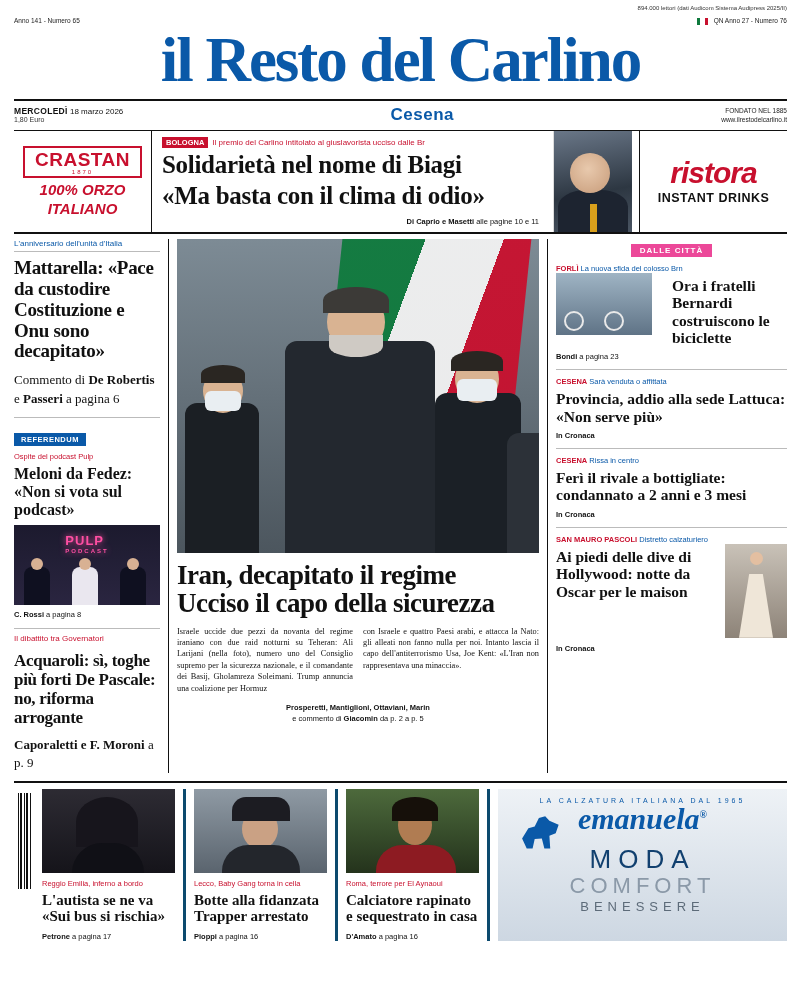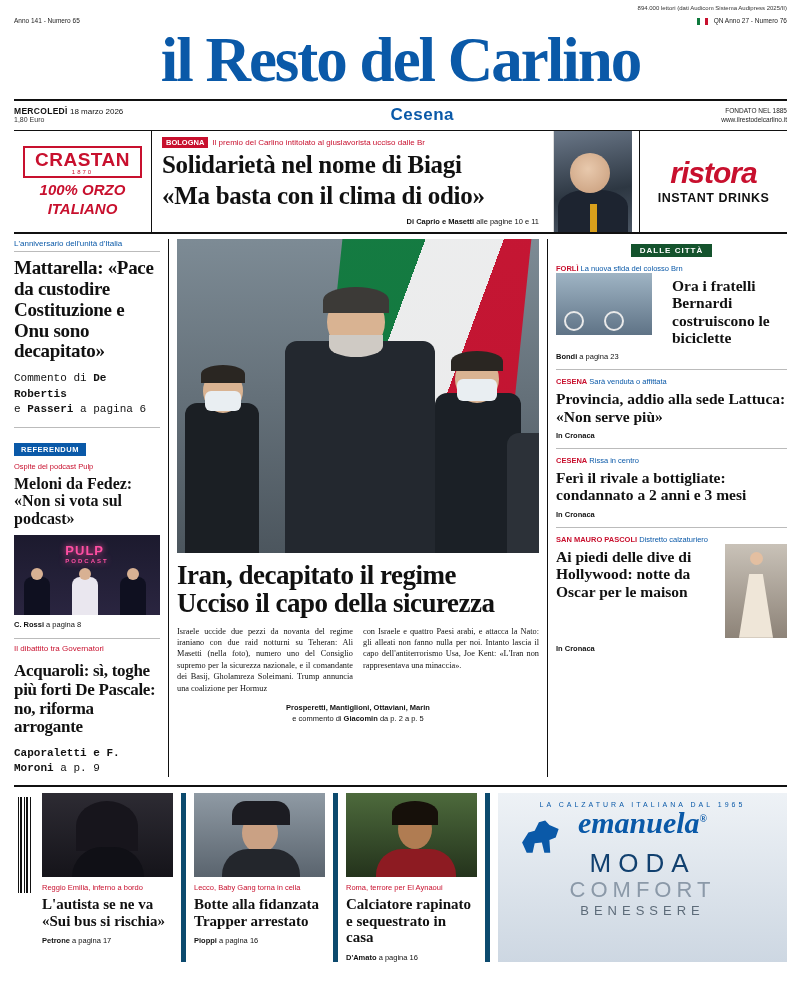--- a/index.html
+++ b/index.html
@@ -92,21 +92,21 @@
   .ristora-sub { font-family:"Liberation Sans", sans-serif; font-weight:bold; font-size:12.5px; letter-spacing:0.5px; margin-top:3px;}
 
   
   .grid { display:flex; gap:0; margin-top:5px; }
   .col-left { width:155px; padding-right:8px; border-right:1px solid #111; }
   .col-mid { width:378px; padding:0 8px; }
   .col-right { width:240px; padding-left:8px; border-left:1px solid #111; }
 
   .ov { font-family:"Liberation Sans", sans-serif; font-size:8px; color:#0a59a8; padding-bottom:3px; border-bottom:1px solid #bbb;}
   .col-left h3 { margin:6px 0 0; font-size:19px; line-height:1.1; font-weight:bold; letter-spacing:-0.3px;}
-  .col-left .credit { font-family:Liberation Mono, monospace; font-size:11px; margin-top:9px; line-height:1.4; }
+  .col-left .credit { font-family:Liberation Serif, serif; font-size:13px; margin-top:9px; line-height:1.4; }
   .pillbox { margin-top:10px; }
   .pill { display:inline-block; background:#0a59a8; color:#fff; font-family:"Liberation Sans", sans-serif;
     font-weight:bold; font-size:7.5px; padding:2px 7px; letter-spacing:0.5px;}
   .small-ov { font-family:"Liberation Sans", sans-serif; font-size:7.5px; color:#c8102e; margin-top:6px;}
   .col-left h4 { margin:4px 0 0; font-size:16px; line-height:1.12; font-weight:bold; }
   .thumb-pulp { margin-top:7px; width:100%; height:80px; background:linear-gradient(#1c1a2e,#2a2540); position:relative; overflow:hidden;}
   .pulp-neon { position:absolute; left:50%; transform:translateX(-50%); top:8px; color:#ff4fa3;
     font-family:"Liberation Sans", sans-serif; font-weight:bold; font-size:13px; letter-spacing:1px; text-shadow:0 0 6px #ff4fa3;}
   .pulp-neon small{display:block; font-size:6px; letter-spacing:2px;}
   .pulp-fig { position:absolute; bottom:0; width:26px; height:38px; background:#0f1020; border-radius:8px 8px 0 0;}
@@ -127,42 +127,42 @@
   .p-hairline { position:absolute; border-radius:50% 50% 0 0; background:#2a2622;}
 
   .mid-head { margin-top:8px; }
   .mid-head h2 { margin:0; font-size:27px; line-height:1.05; font-weight:bold; letter-spacing:-0.5px;}
   .mid-cols { display:flex; gap:10px; margin-top:8px; }
   .mid-cols p { margin:0; font-size:8.3px; line-height:1.38; text-align:justify; }
   .mid-byline { font-family:"Liberation Sans", sans-serif; font-size:7.5px; text-align:center; margin-top:9px; line-height:1.45;}
 
   
   .citybar { text-align:center; }
-  .citybar span { display:inline-block; background:#14532d; color:#fff; font-family:"Liberation Sans", sans-serif;
+  .citybar span { display:inline-block; background:#ec4899; color:#fff; font-family:"Liberation Sans", sans-serif;
      font-weight:bold; font-size:8px; letter-spacing:1px; padding:2px 9px;}
   .r-item { padding-top:7px; }
   .r-kick { font-family:"Liberation Sans", sans-serif; font-size:7.5px; }
   .r-kick b { color:#c8102e; font-weight:bold; }
   .r-kick i { font-style:normal; color:#0a59a8; }
   .r-item h4 { margin:4px 0 0; font-size:15.5px; line-height:1.12; font-weight:bold; }
   .r-item .pag { font-family:"Liberation Sans", sans-serif; font-size:7.5px; margin-top:6px; }
   .r-row { display:flex; gap:20px;justify-content:flex-end; }
   .r-photo { width:96px; height:62px; background:linear-gradient(#9fb4c4,#5f7386); position:relative; overflow:hidden;}
   .bike { position:absolute; bottom:4px; left:8px; width:78px; height:30px;}
   .bike i { position:absolute; border:2px solid #e9e9e9; border-radius:50%; width:20px; height:20px; bottom:0;}
   .r-photo-tall { width:62px; height:94px; background:linear-gradient(#c9c2b8,#8d8378); position:relative; overflow:hidden;}
   .dress { position:absolute; left:14px; bottom:0; width:34px; height:64px; background:#efe6d8; clip-path:polygon(30% 0,70% 0,100% 100%,0 100%);}
   .dresshead { position:absolute; left:25px; top:8px; width:13px; height:13px; border-radius:50%; background:#e3bfa1;}
   hr.rsep { border:0; border-top:1px solid #bbb; margin:8px 0 0; }
 
   
   .bottom { display:flex; gap:0; margin-top:8px; border-top:2px solid #111; padding-top:6px; }
   .barcode { width:20px; display:flex; flex-direction:column; align-items:center; padding-top:4px;}
   .bars { width:13px; height:96px; background:repeating-linear-gradient(90deg,#111 0 1px,#fff 1px 2px,#111 2px 4px,#fff 4px 6px); }
-  .b-item { width:152px; padding:0 8px; border-right:5px solid #0c4a6e;}
+  .b-item { width:152px; padding:0 8px; border-right:3px solid #0c4a6e;}
   .b-item:last-of-type { border-right:none; }
   .b-photo { width:100%; height:84px; position:relative; overflow:hidden; }
   .b-kick { font-family:"Liberation Sans", sans-serif; font-size:7.5px; color:#c8102e; margin-top:6px;}
   .b-item h4 { margin:4px 0 0; font-size:15px; line-height:1.12; font-weight:bold;}
   .b-item .pag { font-family:"Liberation Sans", sans-serif; font-size:7.5px; margin-top:7px;}
   .ad-emanuela { flex:1; margin-left:8px; background:linear-gradient(#eef2f6,#cdd7e2); position:relative; overflow:hidden; text-align:center;}
   .em-top { font-family:"Liberation Sans", sans-serif; font-size:7px; letter-spacing:3px; color:#0a59a8; padding-top:8px;}
   .em-name { font-family:"Liberation Serif", serif; font-style:italic; font-size:30px; color:#0a59a8; font-weight:bold; line-height:1;}
   .em-name sup { font-size:10px; }
   .em-moda { font-family:"Liberation Sans", sans-serif; font-size:26px; letter-spacing:7px; color:#11406f; margin-top:10px;}
@@ -310,21 +310,21 @@
 
           <div class="p-fig" style="left:330px; width:60px; height:120px; background:#2c3138;"></div>
         </div>
       </div>
 
       <div class="mid-head">
         <h2>Iran, decapitato il regime</h2>
         <h2>Ucciso il capo della sicurezza</h2>
       </div>
       <div class="mid-cols">
-        <p style="flex:1">Israele uccide due pezzi da novanta del regime iraniano con due raid notturni su Teheran: Ali Masetti (nella foto), numero uno del Consiglio supremo per la sicurezza nazionale, e il comandante dei Basij, Gholamreza Soleimani. Trump annuncia una coalizione per Hormuz</p>
+        <p style="flex:1">Israele uccide due pezzi da novanta del regime iraniano con due raid notturni su Teheran: Ali Larijani (nella foto), numero uno del Consiglio supremo per la sicurezza nazionale, e il comandante dei Basij, Gholamreza Soleimani. Trump annuncia una coalizione per Hormuz</p>
         <p style="flex:1">con Israele e quattro Paesi arabi, e attacca la Nato: gli alleati non fanno nulla per noi. Intanto lascia il capo dell'antiterrorismo Usa, Joe Kent: «L'Iran non rappresentava una minaccia».</p>
       </div>
       <div class="mid-byline">
         <b>Prosperetti, Mantiglioni, Ottaviani, Marin</b><br>
         <span>e commento di</span>
         <b>Giacomin</b>
         <span>da p. 2 a p. 5</span>
       </div>
     </div>
 

